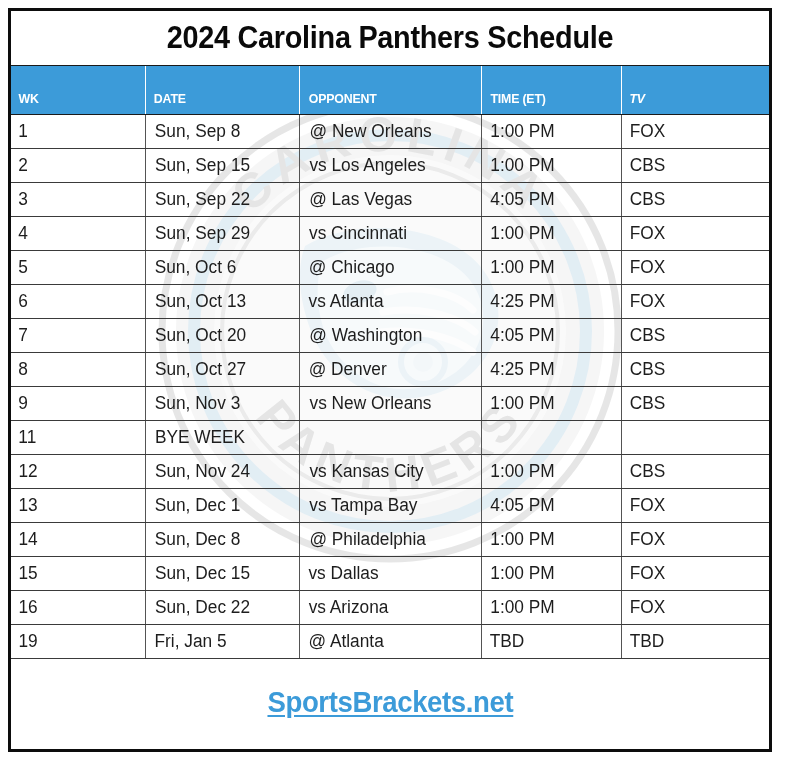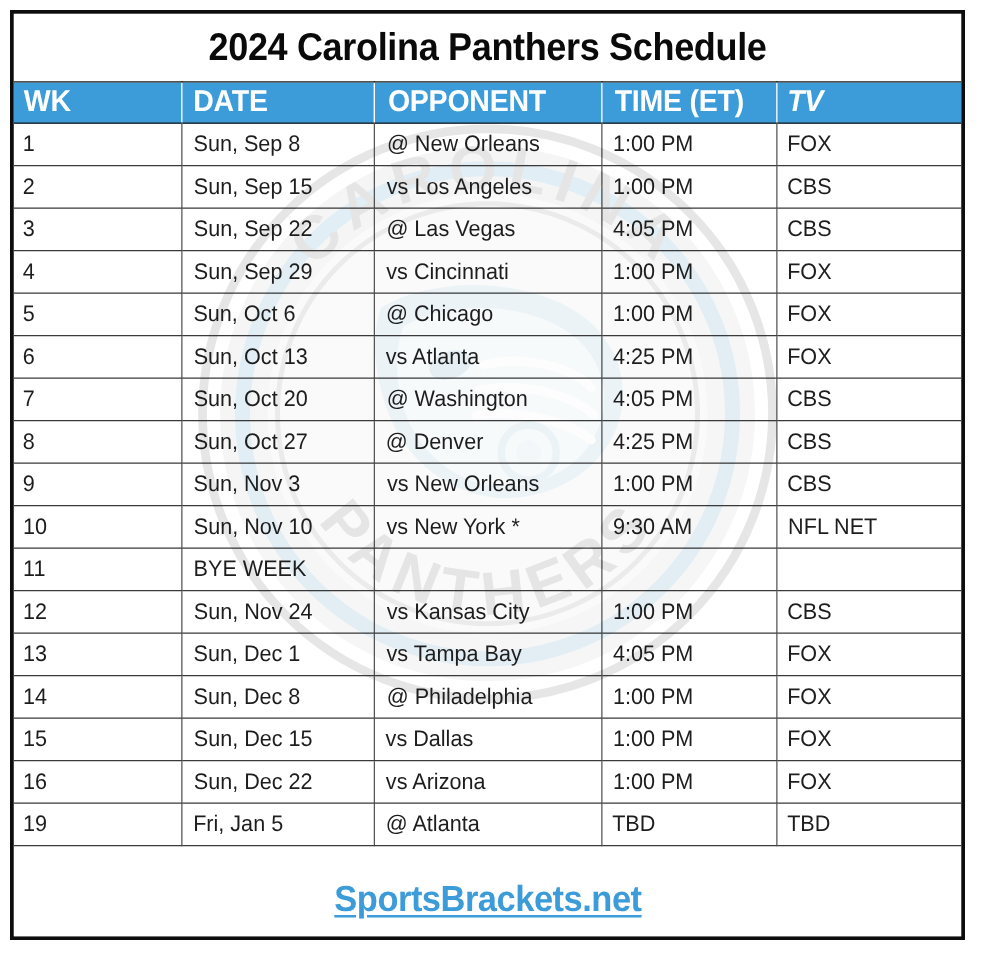--- a/index.html
+++ b/index.html
@@ -69,24 +69,24 @@
     letter-spacing:-0.3px;
     transform:scaleX(.93);
     display:inline-block;
     white-space:nowrap;
   }
 
   
   .hdr td{
     background:#3c9bd9;
     color:#ffffff;
-    font-size:24px;
+    font-size:13px;
     font-weight:bold;
     height:32px;
-    padding:0 0 0 7px;
+    padding:16px 0 0 7px;
     border-right:1.5px solid #ffffff;
     border-bottom:1.5px solid #1a1a1a;
     letter-spacing:-0.2px;
     white-space:nowrap;
   }
   .hdr td:last-child{border-right:none;font-style:italic;}
   .hdr .htext{transform:scaleX(.95);display:inline-block;}
 
   
   .row td{
@@ -250,27 +250,20 @@
           <td><span class="ctext">CBS</span></td>
         </tr>
         <tr class="row">
           <td><span class="ctext">9</span></td>
           <td><span class="ctext">Sun, Nov 3</span></td>
           <td><span class="ctext">vs New Orleans</span></td>
           <td><span class="ctext">1:00 PM</span></td>
           <td><span class="ctext">CBS</span></td>
         </tr>
         <tr class="row">
-          <td><span class="ctext">10</span></td>
-          <td><span class="ctext">Sun, Nov 10</span></td>
-          <td><span class="ctext">vs New York *</span></td>
-          <td><span class="ctext">9:30 AM</span></td>
-          <td><span class="ctext">NFL NET</span></td>
-        </tr>
-        <tr class="row">
           <td><span class="ctext">11</span></td>
           <td><span class="ctext">BYE WEEK</span></td>
           <td><span class="ctext"></span></td>
           <td><span class="ctext"></span></td>
           <td><span class="ctext"></span></td>
         </tr>
         <tr class="row">
           <td><span class="ctext">12</span></td>
           <td><span class="ctext">Sun, Nov 24</span></td>
           <td><span class="ctext">vs Kansas City</span></td>

